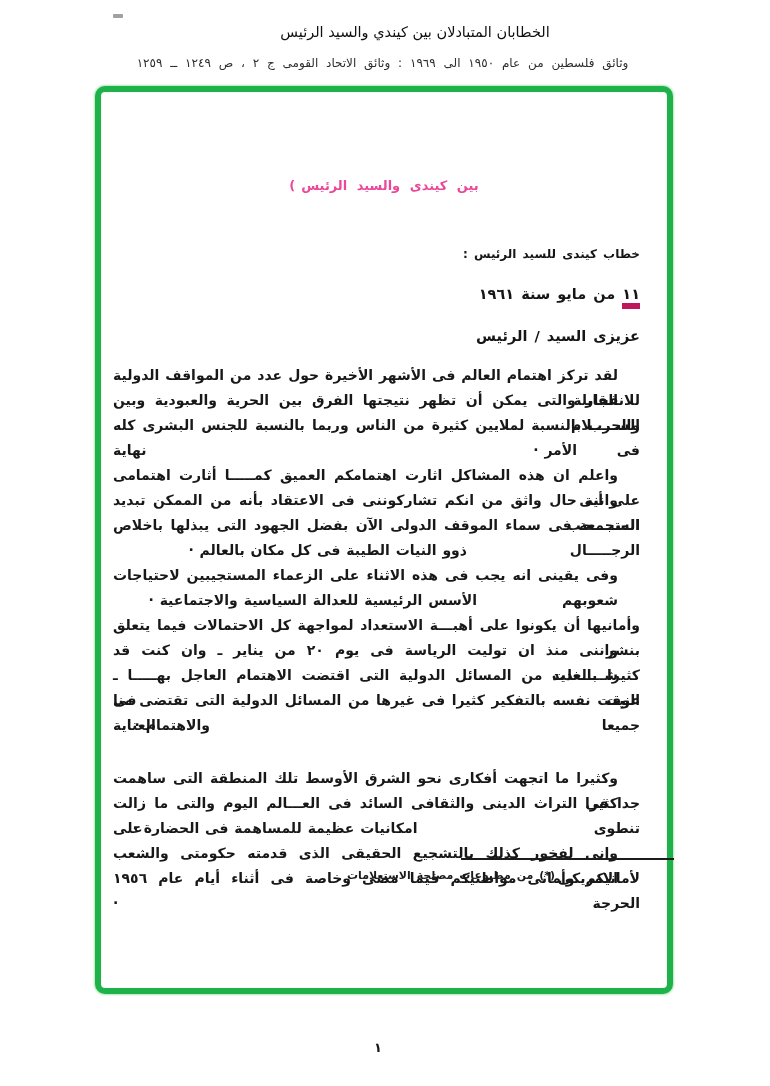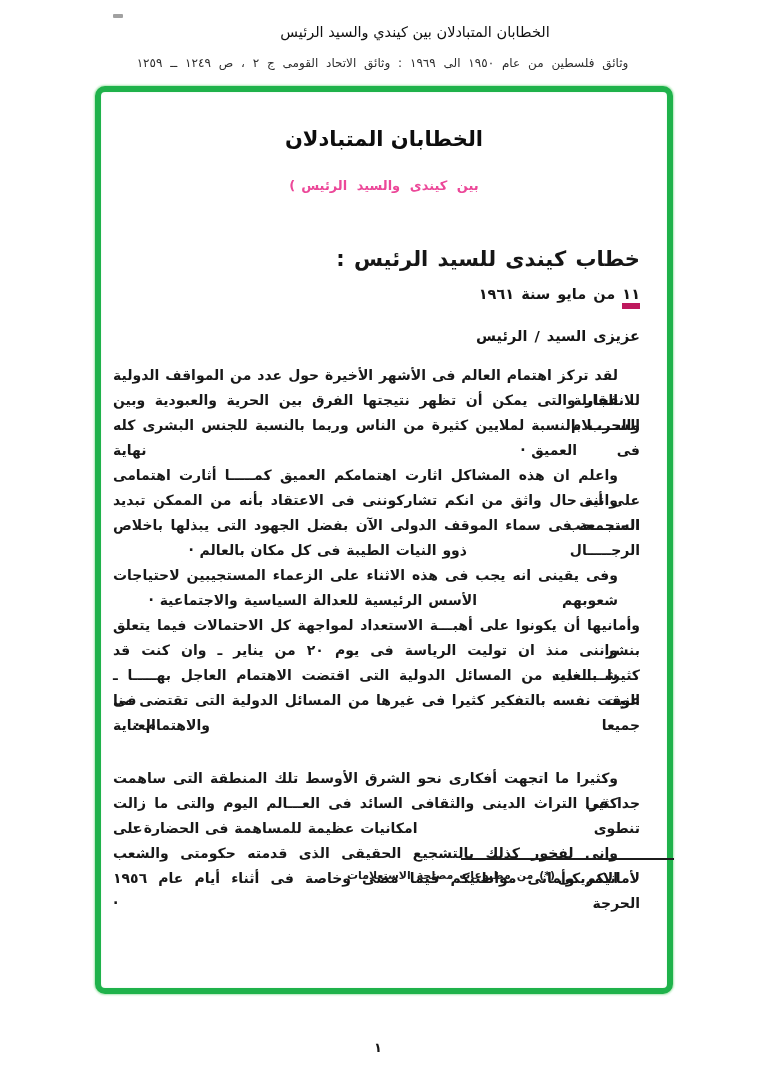--- a/index.html
+++ b/index.html
@@ -19,21 +19,21 @@
 
   
   .frame{left:95px;top:86px;width:578px;height:908px;border:6px solid #1fb24b;border-radius:10px;
     box-shadow:0 0 2px 1px #aee7b6, inset 0 0 2px 0 #d9f4dd;background:#fff;box-sizing:border-box;position:absolute;}
 
   .doc-title{left:0;right:0;top:35px;text-align:center;font-weight:bold;font-size:21px;direction:rtl;color:#0d0d0d;}
   .doc-subtitle{left:0;right:0;top:86px;text-align:center;font-weight:bold;font-size:13px;direction:rtl;
     word-spacing:5px;color:#ec4899;}
   .doc-subtitle .mark{display:inline-block;direction:ltr;padding-right:6px;font-weight:bold;}
 
-  .sec-heading{right:27px;top:155px;font-weight:bold;font-size:21px;direction:rtl;word-spacing:2px;}
+  .sec-heading{right:27px;top:155px;font-weight:bold;font-size:12px;direction:rtl;word-spacing:2px;}
   .date-line{right:27px;top:194px;font-weight:bold;font-size:14.5px;direction:rtl;word-spacing:2px;}
   .date-line .u{border-bottom:6px solid #be185d;padding-bottom:1px;}
   .salutation{right:27px;top:236px;font-weight:bold;font-size:14.5px;direction:rtl;word-spacing:2px;}
 
   .letter-body{left:12px;right:27px;top:271px;position:absolute;}
   .bl{direction:rtl;font-size:14px;font-weight:bold;line-height:25px;height:25px;color:#181818;
     text-align:right;white-space:normal;word-spacing:1px;}
   .bl.just{text-align:justify;text-align-last:justify;text-justify:inter-word;}
 
   .fn-rule{left:360px;top:766px;width:213px;height:2px;background:#1c1c1c;}
@@ -44,39 +44,38 @@
 </head>
 <body>
 
 <div class="abs stray"></div>
 
 <div class="abs run-title">الخطابان المتبادلان بين كيندي والسيد الرئيس</div>
 <div class="abs run-cite">وثائق فلسطين من عام ١٩٥٠ الى ١٩٦٩ : وثائق الاتحاد القومى ج ٢ ، ص ١٢٤٩ ــ ١٢٥٩</div>
 
 <div class="frame">
 
-  <div class="abs doc-title">الخطابان المتبادلان</div>
 
   <div class="abs doc-subtitle">
     <span>بين كيندى والسيد الرئيس</span><span class="mark">(</span>
   </div>
 
   <div class="abs sec-heading">خطاب كيندى للسيد الرئيس :</div>
 
   <div class="abs date-line">
     <span class="u">١١</span><span> من مايو سنة ١٩٦١</span>
   </div>
 
   <div class="abs salutation">عزيزى السيد / الرئيس</div>
 
   <div class="letter-body">
       <div class="bl just" dir="rtl" style="padding-right: 22px;">لقد تركز اهتمام العالم فى الأشهر الأخيرة حول عدد من المواقف الدولية القابلة</div>
       <div class="bl just" dir="rtl">للانفجار والتى يمكن أن تظهر نتيجتها الفرق بين الحرية والعبودية وبين الســـــلام</div>
       <div class="bl just" dir="rtl">والحرب بالنسبة لملايين كثيرة من الناس وربما بالنسبة للجنس البشرى كله فى نهاية</div>
-      <div class="bl" dir="rtl" style="padding-right: 63px;">العميق ·</div>
+      <div class="bl" dir="rtl" style="padding-right: 63px;">الأمر ·</div>
       <div class="bl just" dir="rtl" style="padding-right: 22px;">واعلم ان هذه المشاكل اثارت اهتمامكم العميق كمـــــا أثارت اهتمامى واننى</div>
       <div class="bl just" dir="rtl">على أية حال واثق من انكم تشاركوننى فى الاعتقاد بأنه من الممكن تبديد الســـــحب</div>
       <div class="bl just" dir="rtl">المتجمعة فى سماء الموقف الدولى الآن بفضل الجهود التى يبذلها باخلاص الرجـــــال</div>
       <div class="bl" dir="rtl" style="padding-right: 173px;">ذوو النيات الطيبة فى كل مكان بالعالم ·</div>
       <div class="bl just" dir="rtl" style="padding-right: 22px;">وفى يقينى انه يجب فى هذه الاثناء على الزعماء المستجيبين لاحتياجات شعوبهم</div>
       <div class="bl" dir="rtl" style="padding-right: 163px;">الأسس الرئيسية للعدالة السياسية والاجتماعية ·</div>
       <div class="bl just" dir="rtl">وأمانيها أن يكونوا على أهبـــة الاستعداد لمواجهة كل الاحتمالات فيما يتعلق بنشر</div>
       <div class="bl just" dir="rtl" style="padding-right: 22px;">واننى منذ ان توليت الرياسة فى يوم ٢٠ من يناير ـ وان كنت قد شـــــغلت</div>
       <div class="bl just" dir="rtl">كثيرا بالعديد من المسائل الدولية التى اقتضت الاهتمام العاجل بهـــــا ـ عنيت فى</div>
       <div class="bl just" dir="rtl">الوقت نفسه بالتفكير كثيرا فى غيرها من المسائل الدولية التى تقتضى منا جميعا العناية</div>

